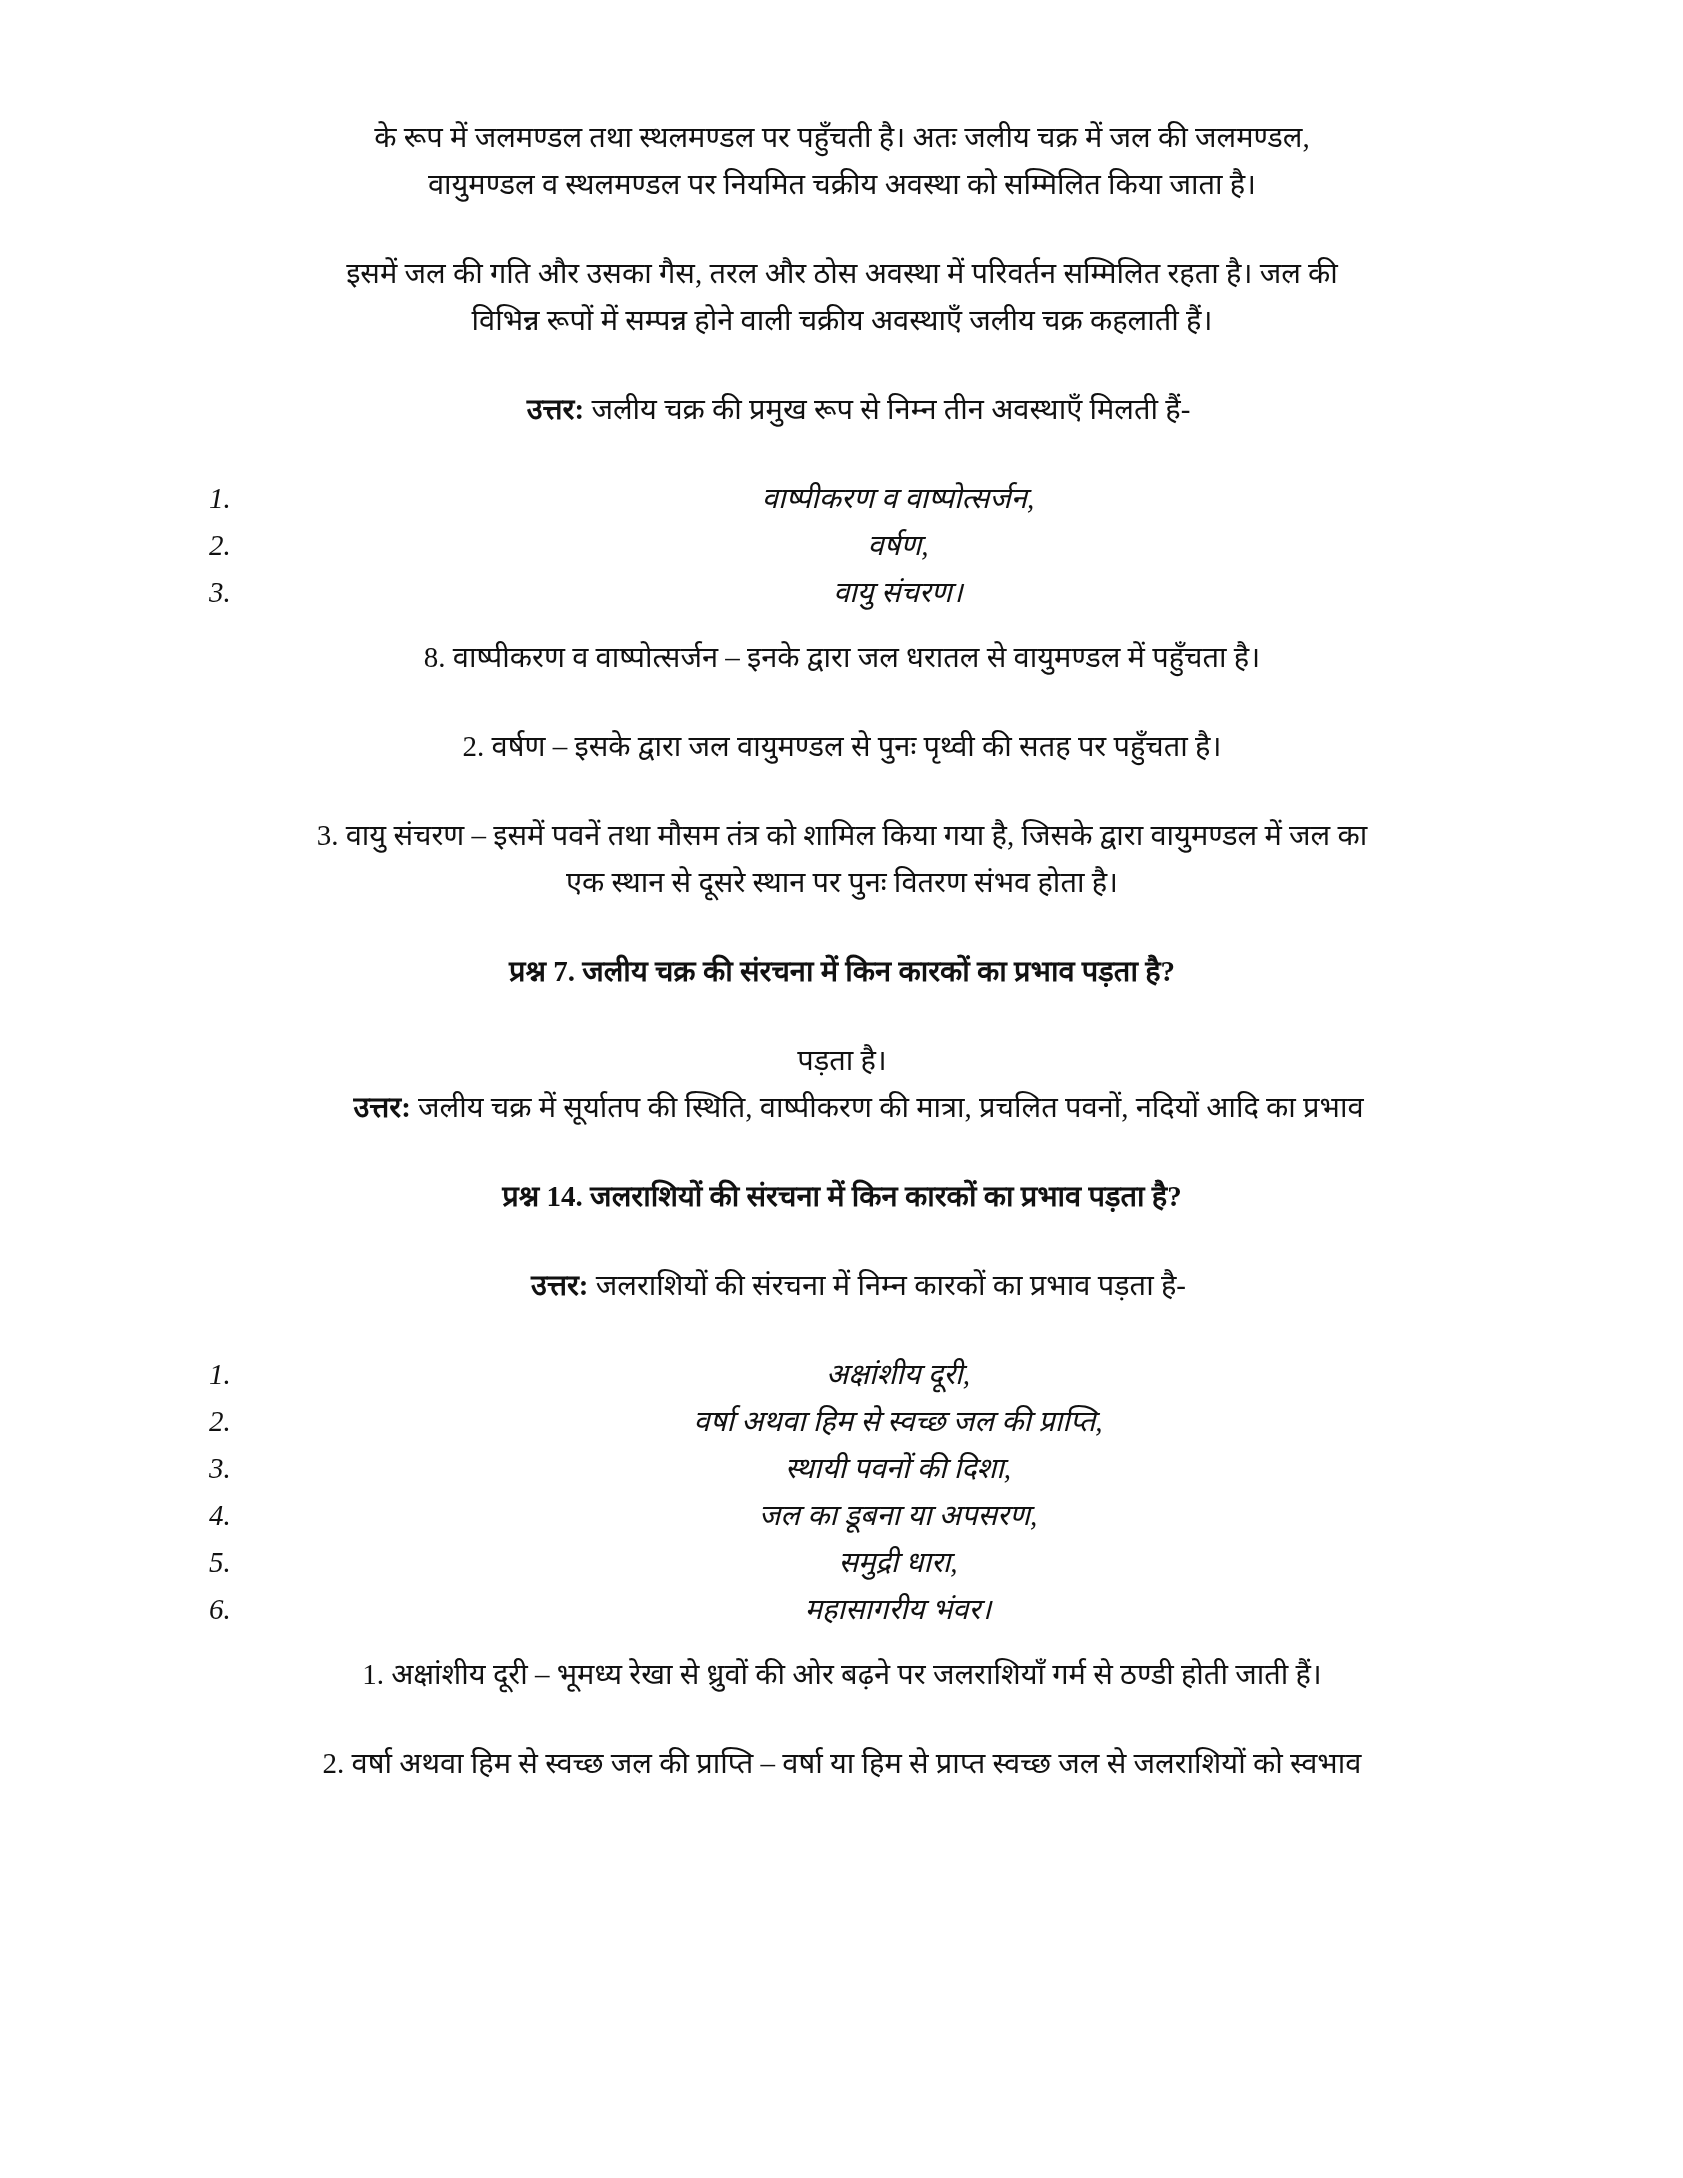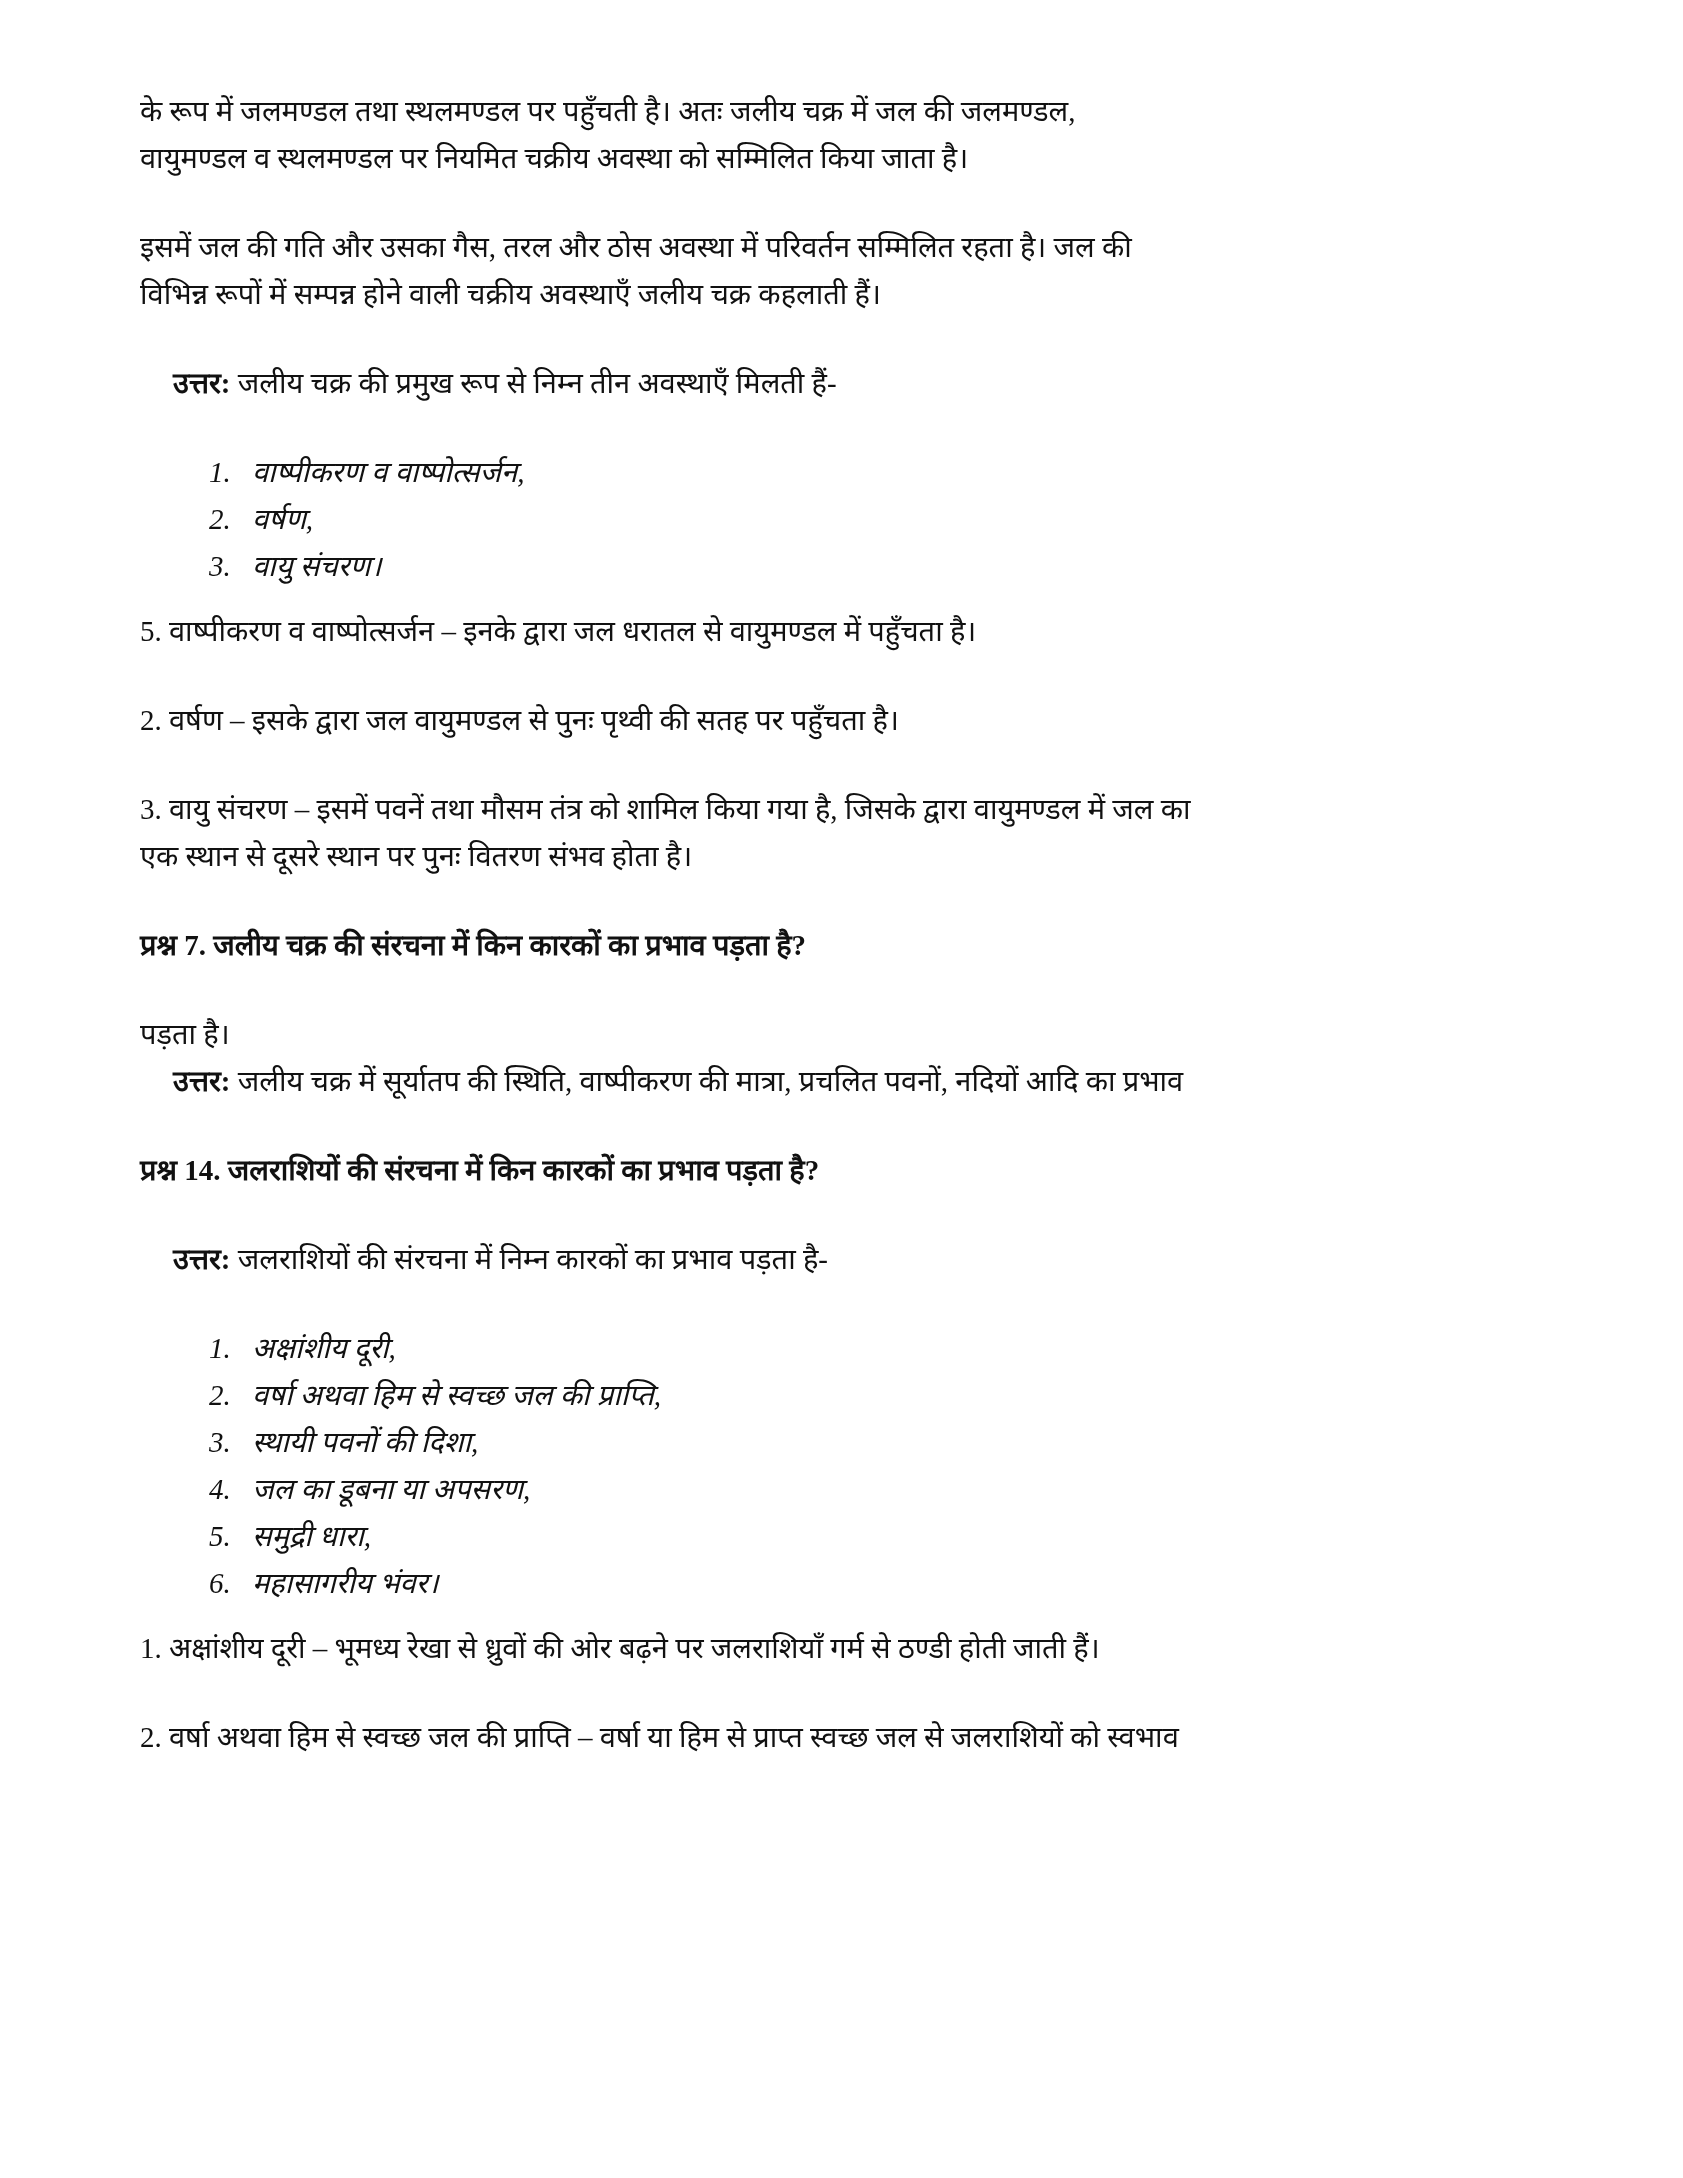--- a/index.html
+++ b/index.html
@@ -12,23 +12,24 @@
     width: 1683px;
     height: 2178px;
     margin: 0 auto;
     background: #ffffff;
     color: #111111;
     font-family: "Liberation Serif", "DejaVu Serif", serif;
     overflow: hidden;
   }
   .content {
     box-sizing: border-box;
-    padding: 88px 139px 0 140px;
+    padding: 114px 139px 0 140px;
     font-size: 29px;
     line-height: 47px;
+    text-align: center;
   }
   .content p {
     margin: 0 0 42px 0;
     padding: 0;
   }
   .content p.heading {
     font-weight: bold;
   }
   .content p .line {
     display: block;
@@ -63,21 +64,21 @@
       </p>
       <p>
         <span class="line"><strong>उत्तर:</strong><span> जलीय चक्र की प्रमुख रूप से निम्न तीन अवस्थाएँ मिलती हैं-</span></span>
       </p>
       <ol>
         <li>वाष्पीकरण व वाष्पोत्सर्जन,</li>
         <li>वर्षण,</li>
         <li>वायु संचरण।</li>
       </ol>
       <p>
-        <span class="line">5. वाष्पीकरण व वाष्पोत्सर्जन – इनके द्वारा जल धरातल से वायुमण्डल में पहुँचता है।</span>
+        <span class="line">8. वाष्पीकरण व वाष्पोत्सर्जन – इनके द्वारा जल धरातल से वायुमण्डल में पहुँचता है।</span>
       </p>
       <p>
         <span class="line">2. वर्षण – इसके द्वारा जल वायुमण्डल से पुनः पृथ्वी की सतह पर पहुँचता है।</span>
       </p>
       <p>
         <span class="line">3. वायु संचरण – इसमें पवनें तथा मौसम तंत्र को शामिल किया गया है, जिसके द्वारा वायुमण्डल में जल का</span>
         <span class="line">एक स्थान से दूसरे स्थान पर पुनः वितरण संभव होता है।</span>
       </p>
       <p class="heading">
         <span class="line">प्रश्न 7. जलीय चक्र की संरचना में किन कारकों का प्रभाव पड़ता है?</span>

